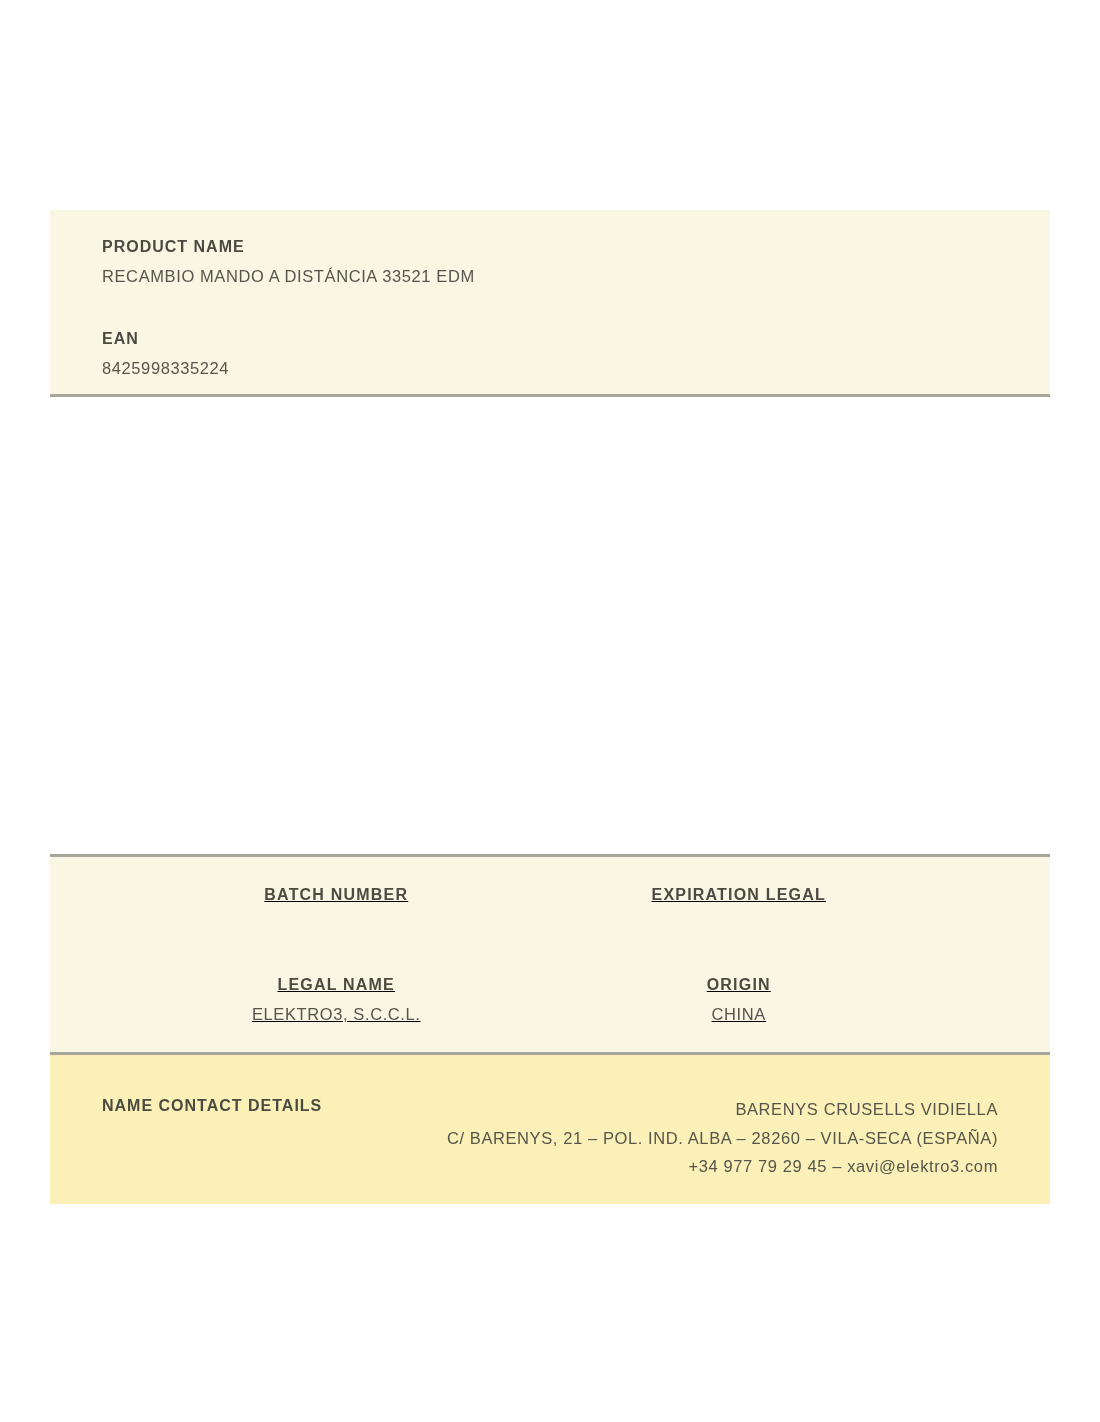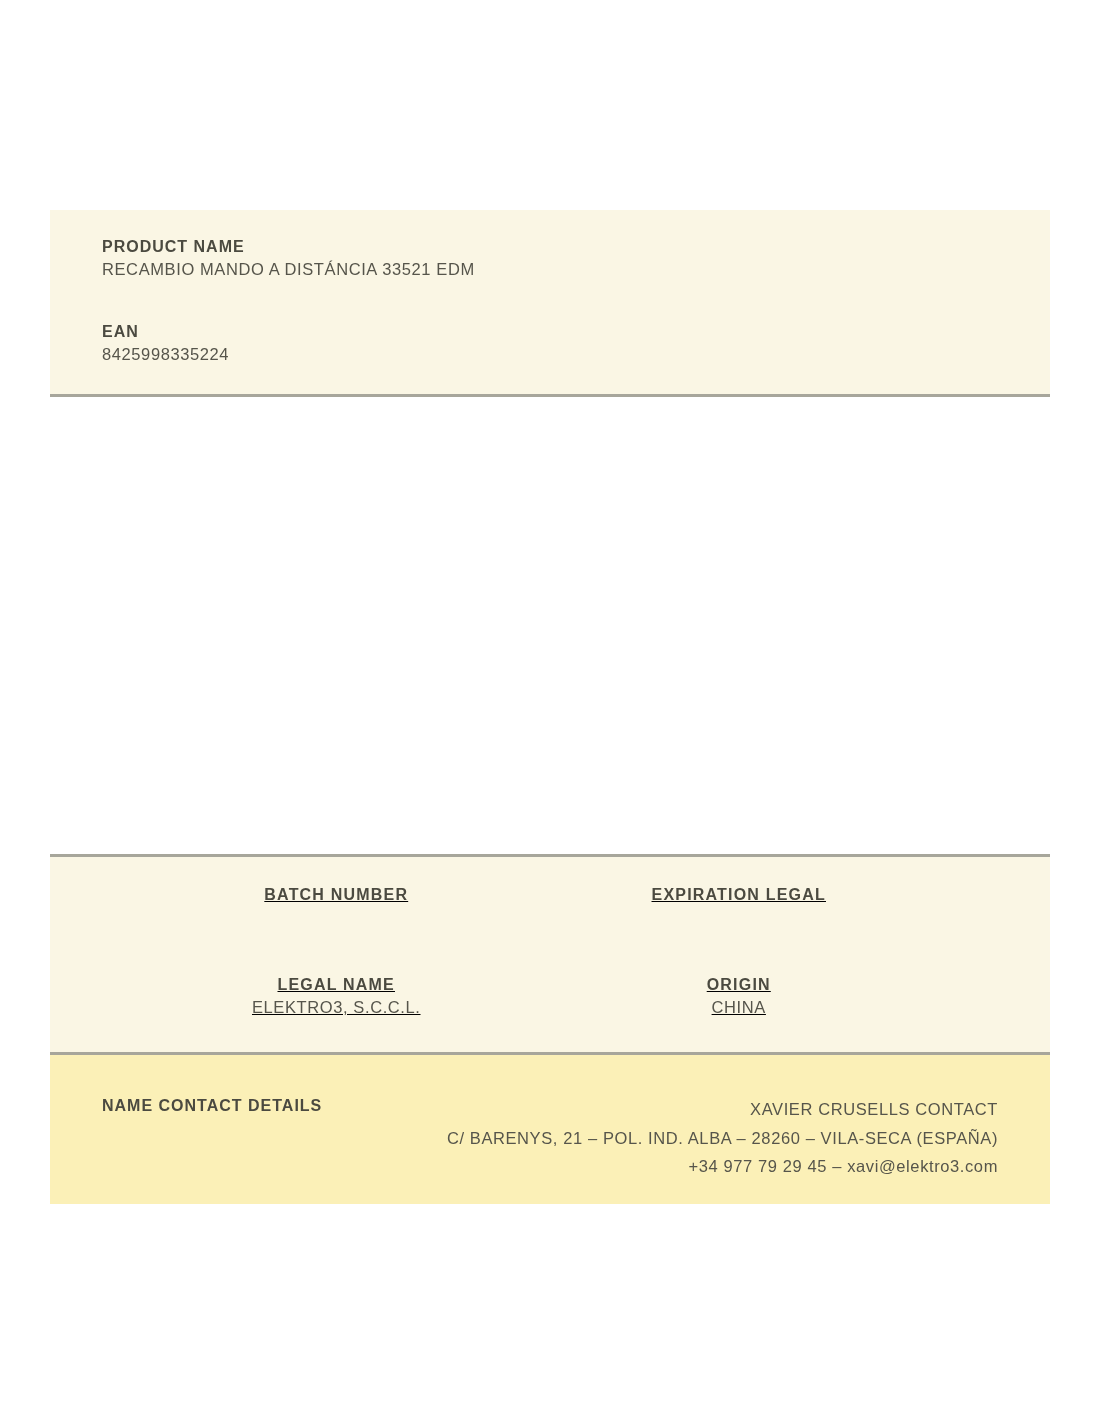--- a/index.html
+++ b/index.html
@@ -34,20 +34,21 @@
     font-weight: bold;
     letter-spacing: 1px;
     line-height: 22px;
     color: #4B4A40;
   }
   .field-value {
     font-size: 16.5px;
     letter-spacing: 0.6px;
     line-height: 22px;
     color: #56554B;
+    margin-top: 7px;
   }
   .field + .field {
     margin-top: 41px;
   }
   
   .details-panel {
     top: 854px;
     height: 201px;
     background: #FAF6E4;
     border-top: 3px solid #A7A69B;
@@ -130,20 +131,20 @@
         <div class="field-label">ORIGIN</div>
         <div class="field-value">CHINA</div>
       </div>
     </div>
   </section>
 
   <section class="panel gpsr-panel">
     <div class="gpsr-inner">
       <div class="gpsr-title">NAME CONTACT DETAILS</div>
       <div class="gpsr-contact">
-        <div>XAVIER CRUSELLS CONTACT</div>
+        <div>BARENYS CRUSELLS VIDIELLA</div>
         <div>C/ BARENYS, 21 – POL. IND. ALBA – 28260 – VILA-SECA (ESPAÑA)</div>
         <div>+34 977 79 29 45 – xavi@elektro3.com</div>
       </div>
     </div>
   </section>
 
 </div>
 
 </body></html>

